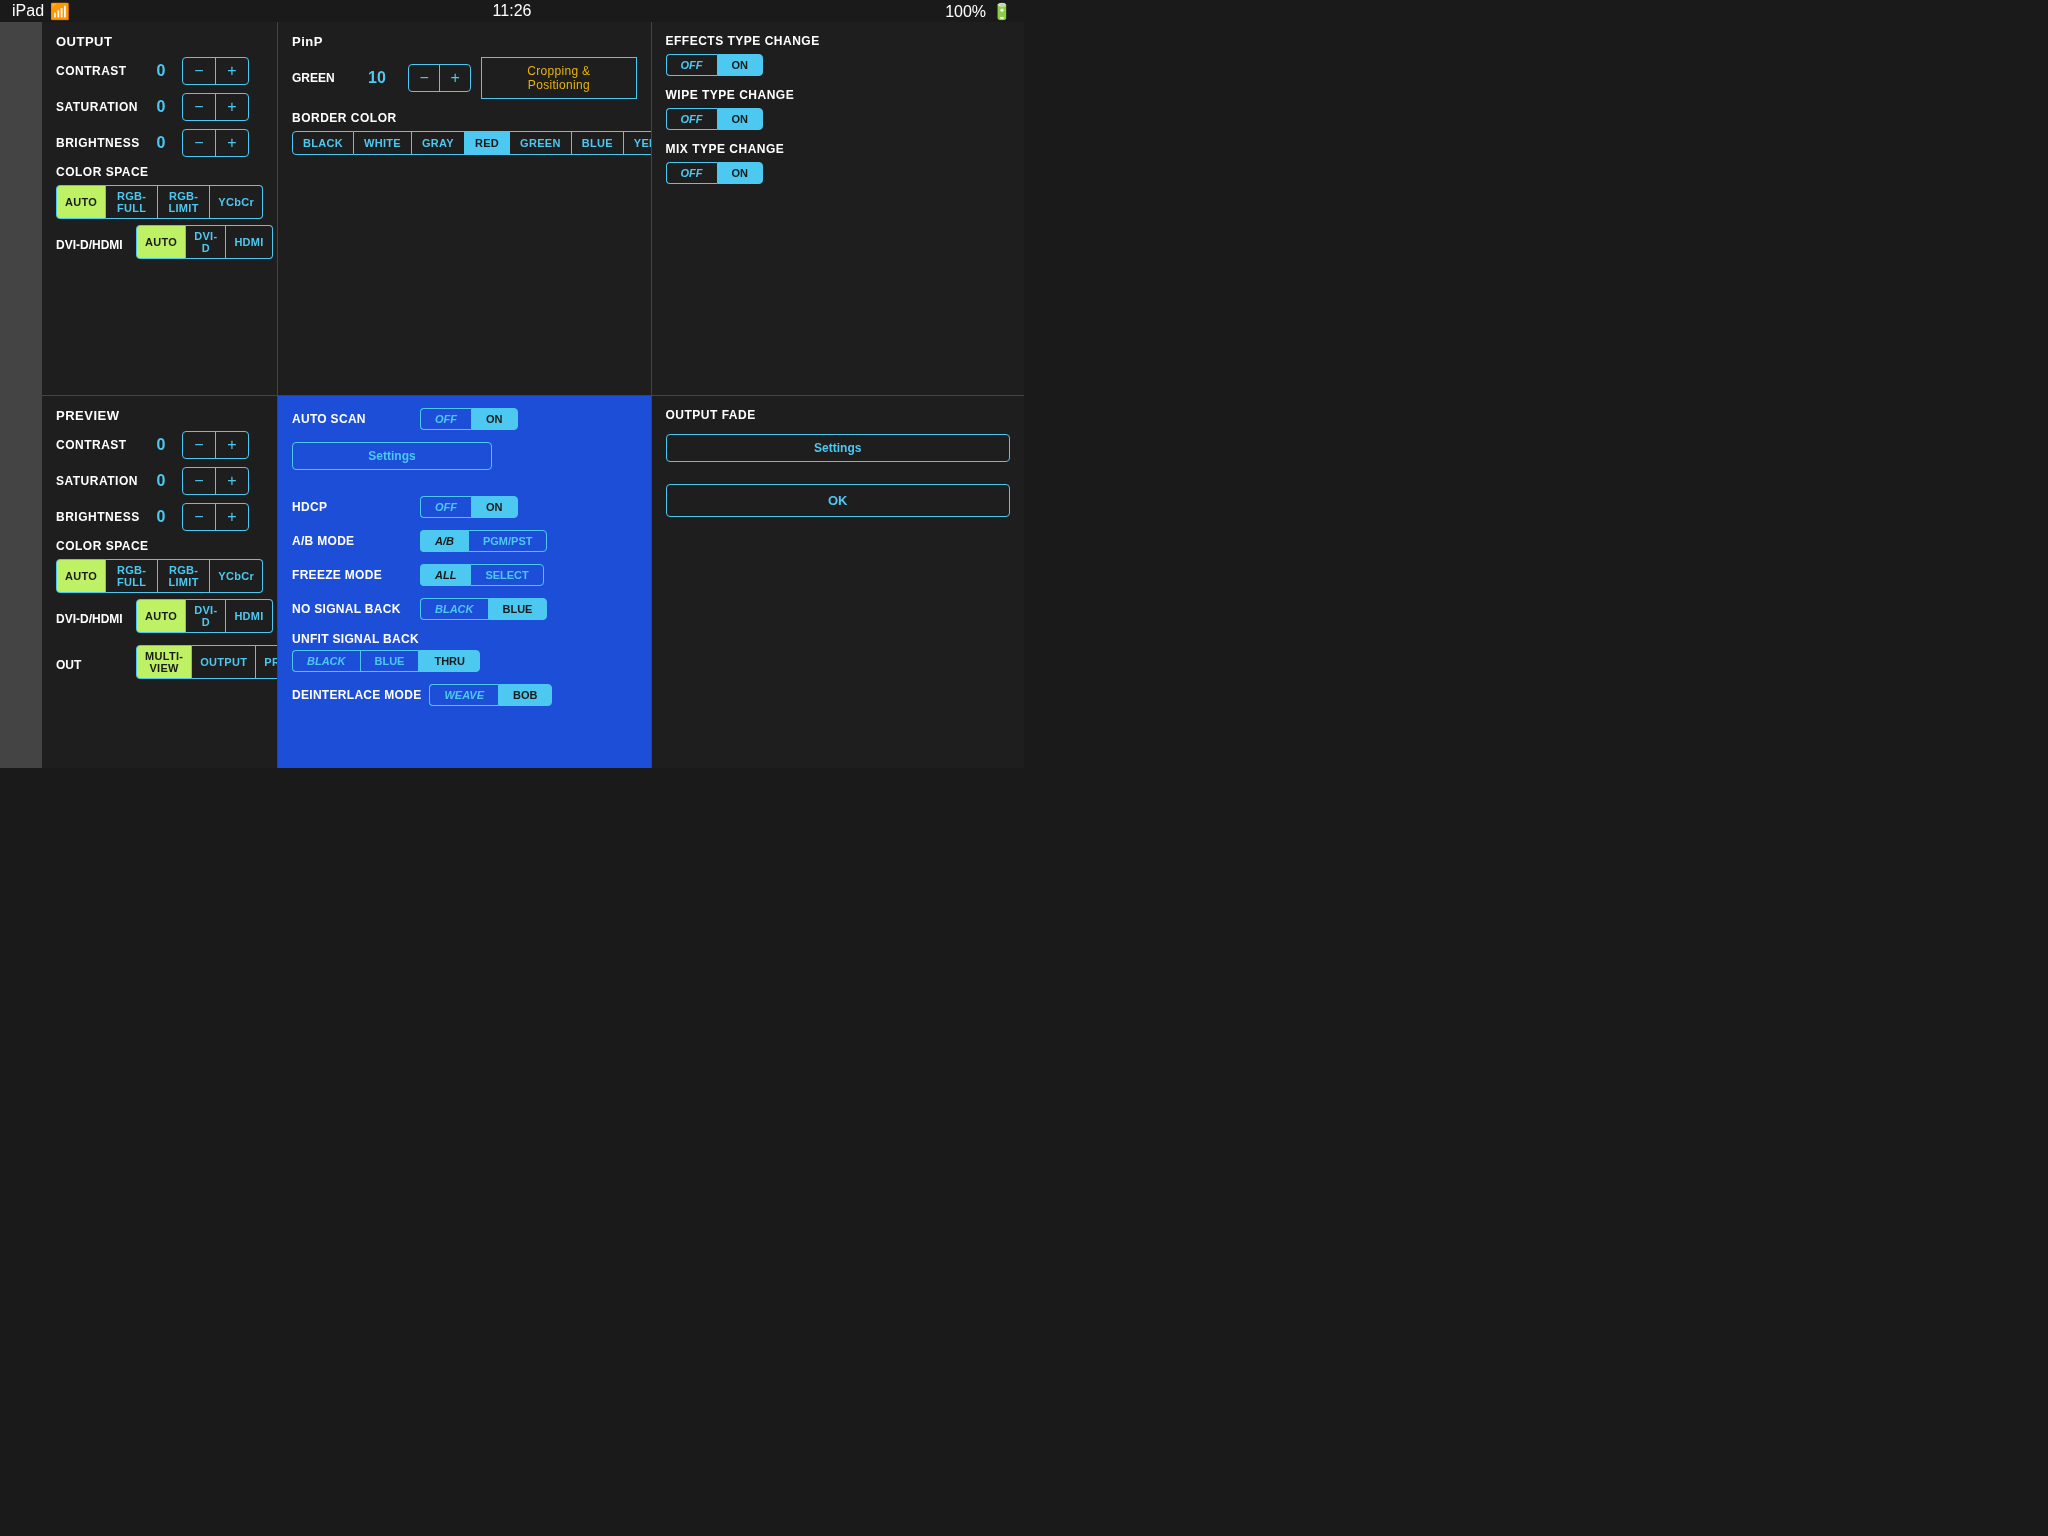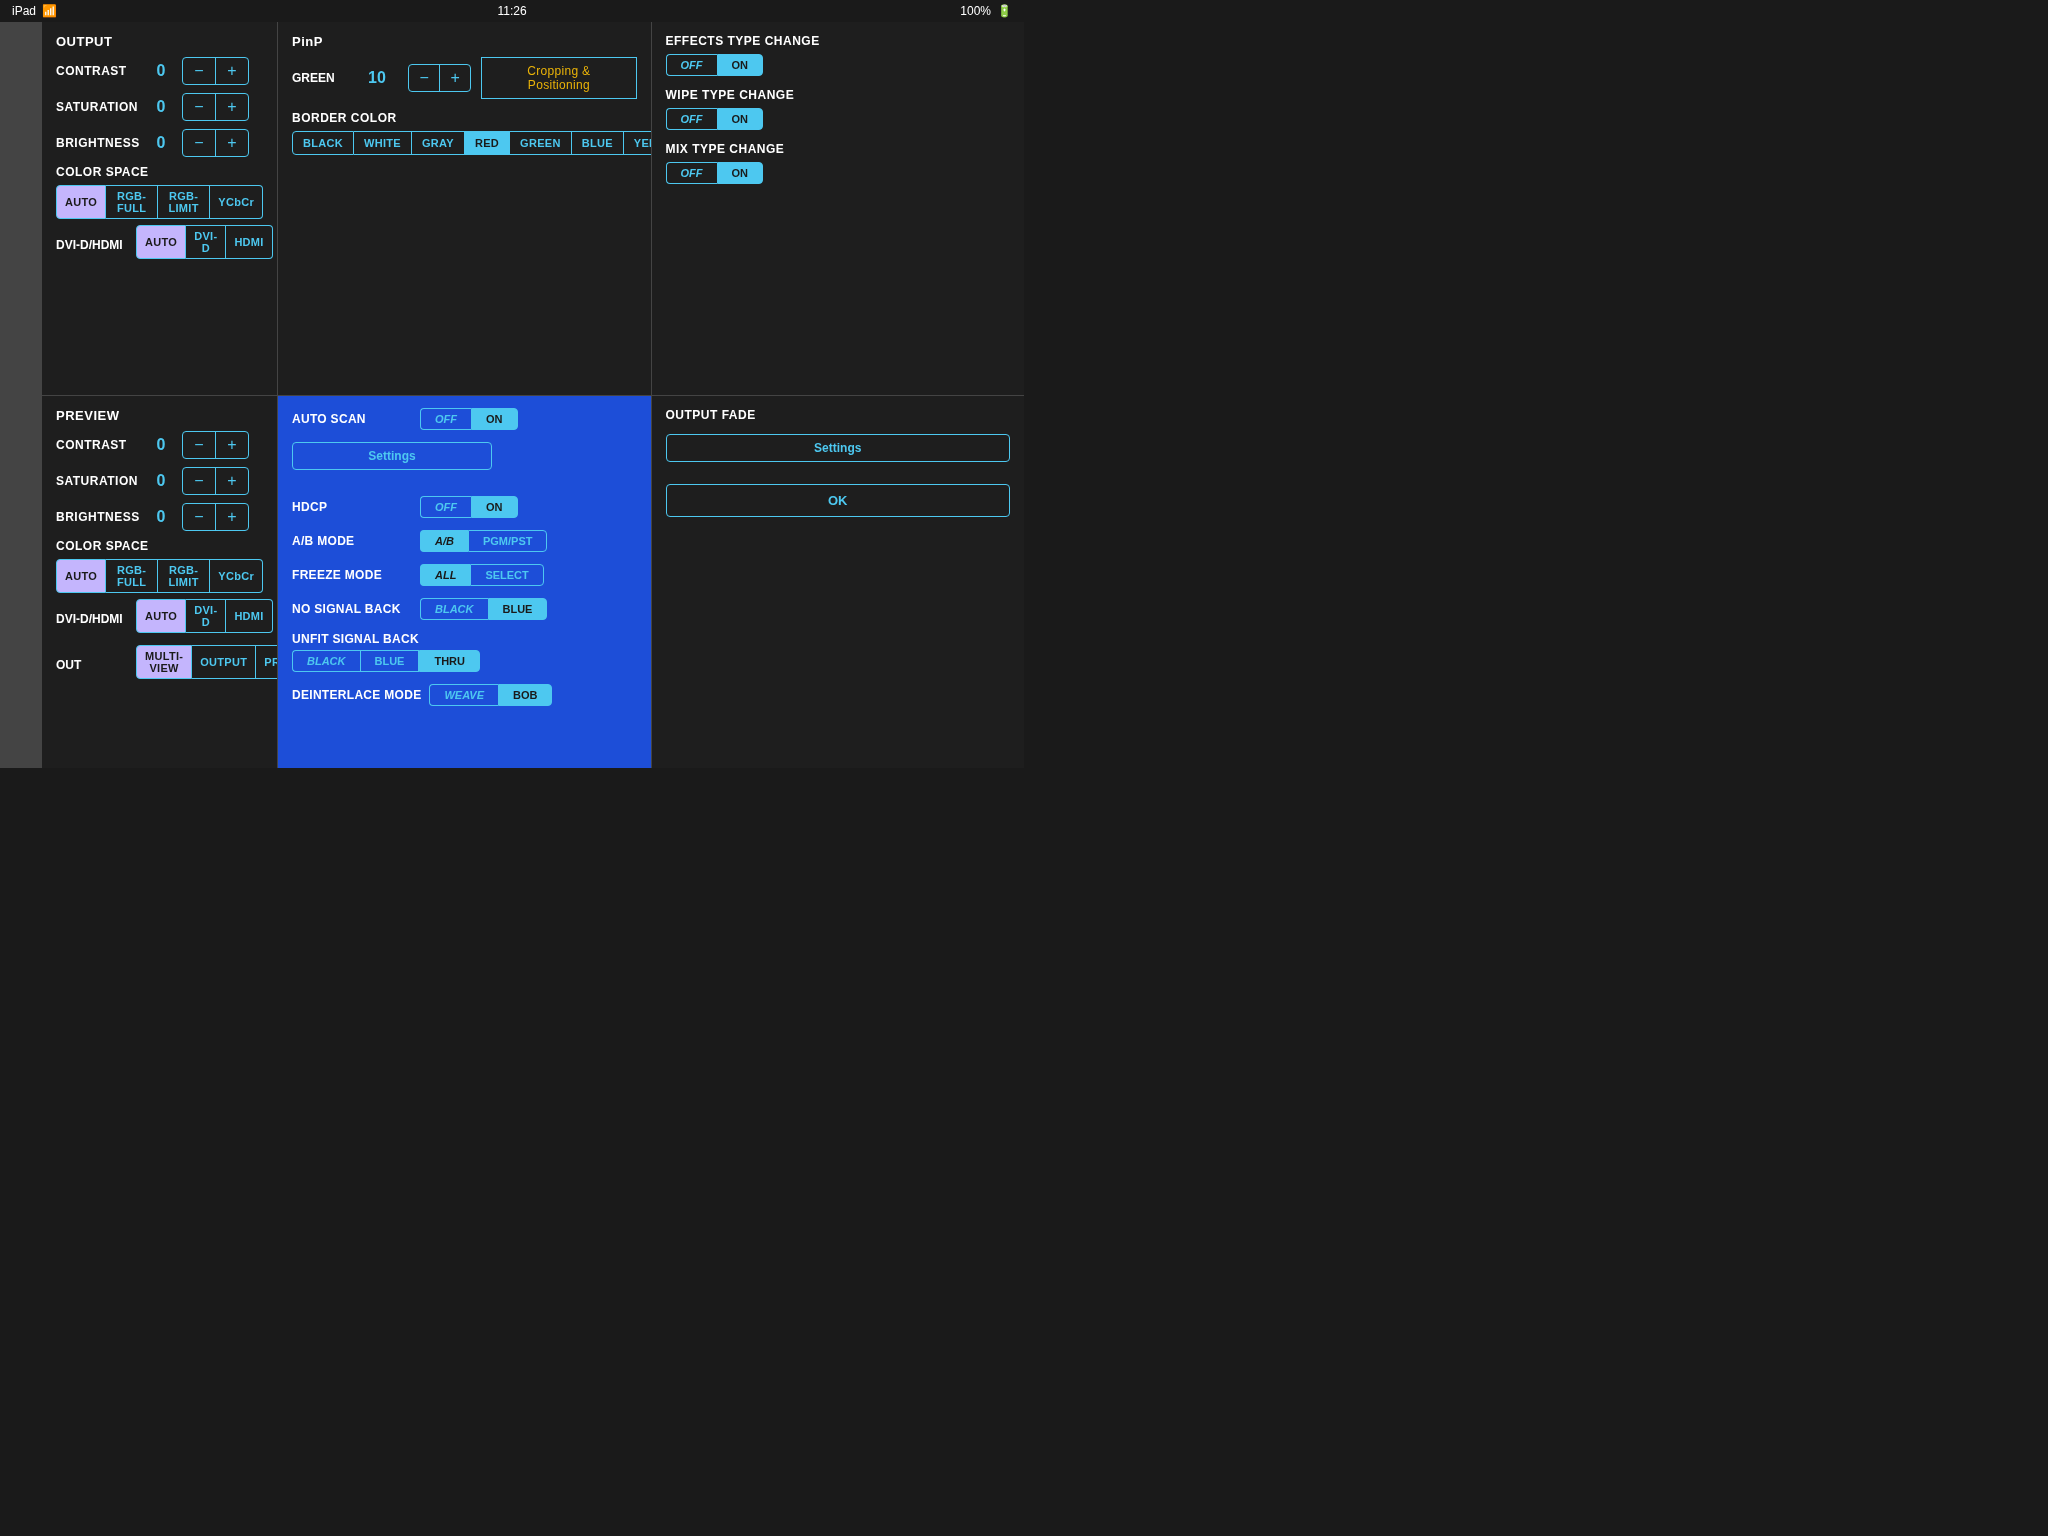--- a/index.html
+++ b/index.html
@@ -14,21 +14,21 @@
       position: relative;
     }
     
     .status-bar {
       background: #1a1a1a;
       height: 22px;
       display: flex;
       align-items: center;
       justify-content: space-between;
       padding: 0 12px;
-      font-size: 12px;
+      font-size: 16px;
       color: #fff;
       position: absolute;
       top: 0; left: 0; right: 0;
       z-index: 10;
     }
     .status-left { display: flex; align-items: center; gap: 6px; }
     .status-center { position: absolute; left: 50%; transform: translateX(-50%); }
     .status-right { display: flex; align-items: flex-end; gap: 6px; }
     .panel {
       background: #1e1e1e;
@@ -109,21 +109,21 @@
       padding: 4px 8px;
       cursor: pointer;
       letter-spacing: 0.3px;
     }
     .btn-group-btn:not(:first-child) {
       border-left: none;
     }
     .btn-group-btn:first-child { border-radius: 4px 0 0 4px; }
     .btn-group-btn:last-child { border-radius: 0 4px 4px 0; }
     .btn-group-btn.active {
-      background: #c4b5fd;
+      background: #bef264;
       color: #1a1a1a;
     }
     
     .dvi-row {
       display: flex;
       align-items: center;
       margin-bottom: 6px;
     }
     .dvi-label {
       color: #fff;

